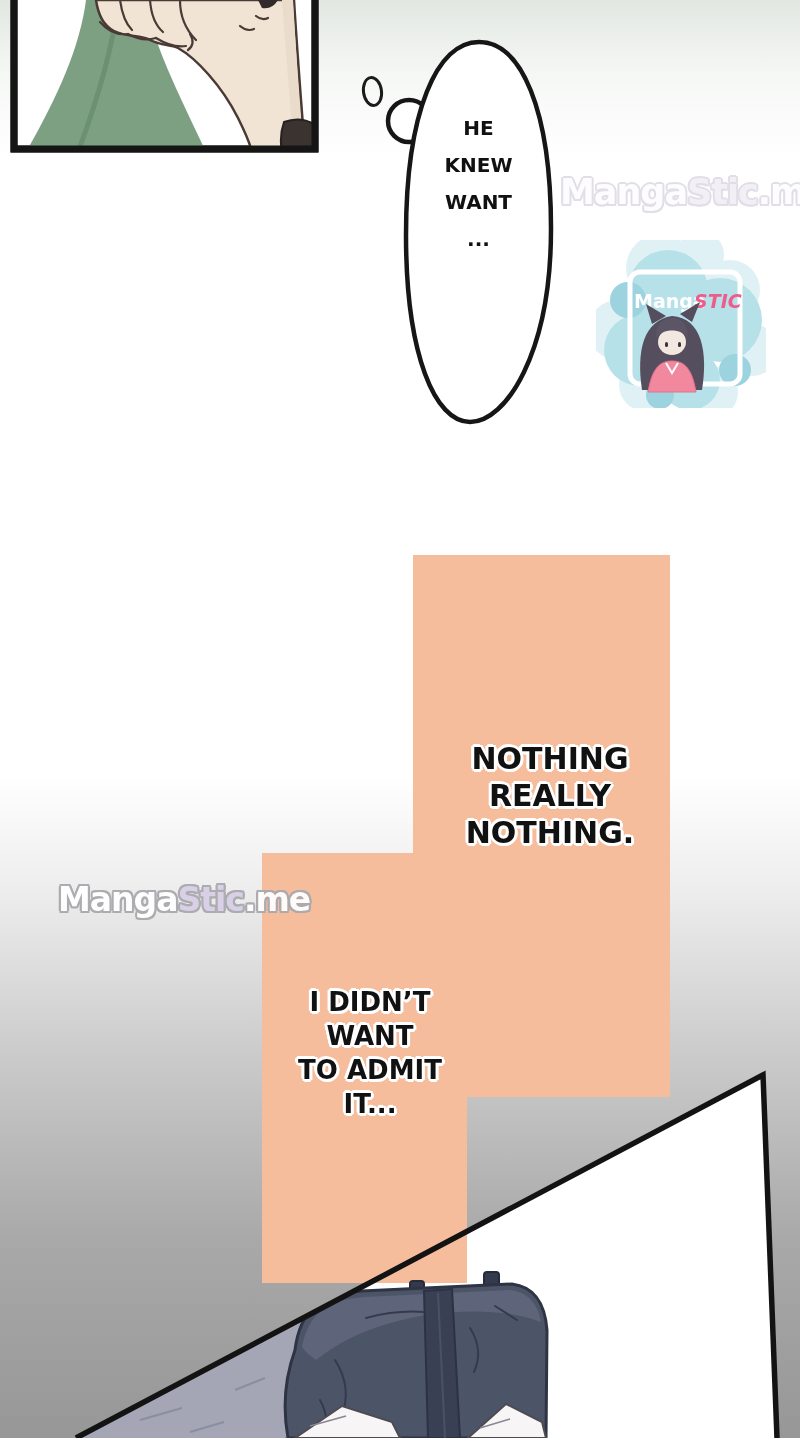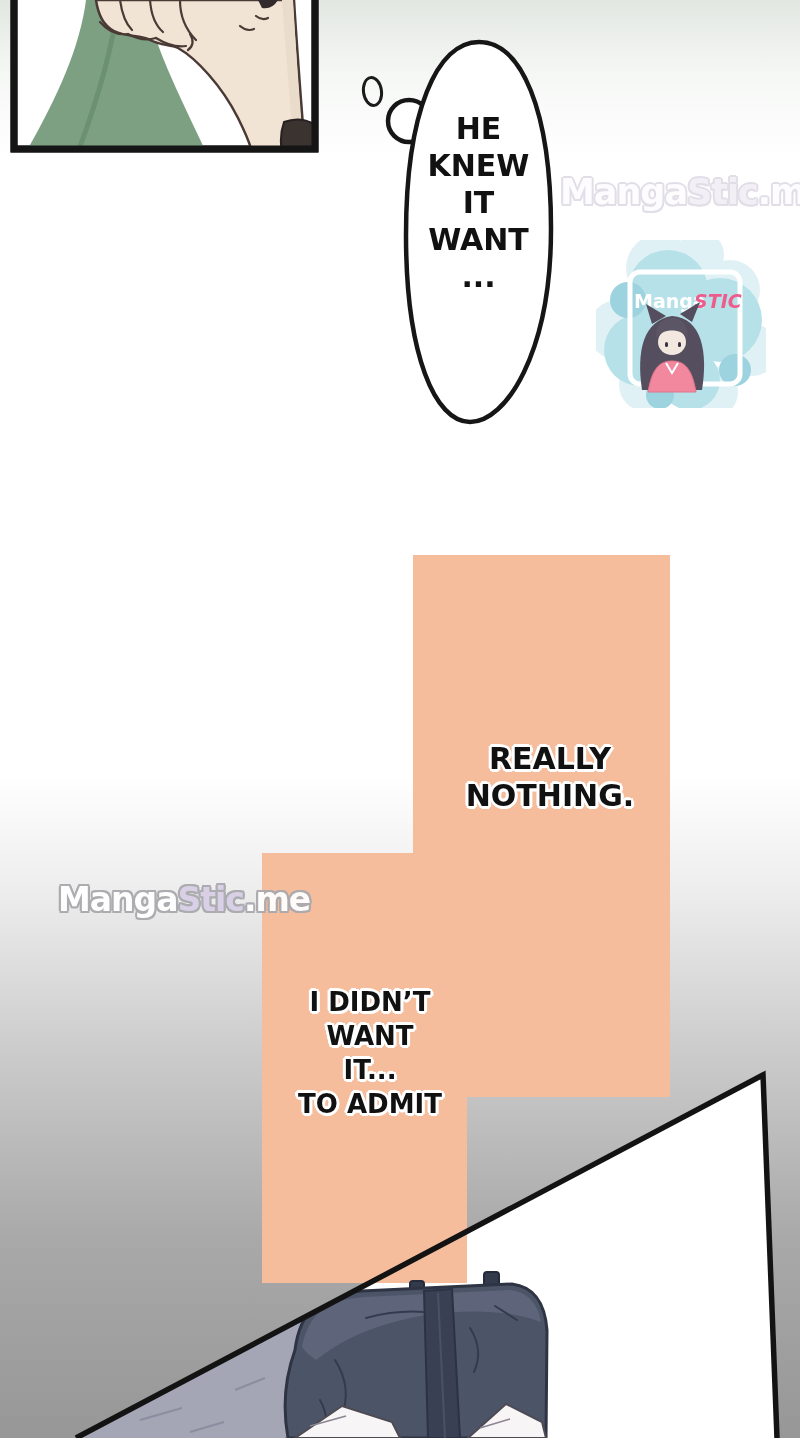--- a/index.html
+++ b/index.html
@@ -7,21 +7,21 @@
     position:relative;width:800px;height:1438px;margin:0 auto;overflow:hidden;
     background:linear-gradient(180deg,#e2e7e1 0%,#f5f7f5 5%,#ffffff 11%,#ffffff 54%,#ededed 62%,#c9c9c9 74%,#a9a9a9 86%,#979797 100%);
     font-family:"DejaVu Sans","Liberation Sans",sans-serif;
   }
   .abs{position:absolute;}
   
   .comic-text{
     font-weight:700;color:#111;text-align:center;letter-spacing:0px;
   }
   .comic-text span{display:block;}
-  .bubble-text{font-size:30px;line-height:37px;width:165px;}
+  .bubble-text{font-size:20px;line-height:37px;width:165px;}
   .cap1{font-size:30px;line-height:37px;width:250px;}
   .cap2{font-size:26px;line-height:34px;width:240px;}
   .outlined span{
     text-shadow:2.5px 0 0 #fff,-2.5px 0 0 #fff,0 2.5px 0 #fff,0 -2.5px 0 #fff,
       1.8px 1.8px 0 #fff,-1.8px 1.8px 0 #fff,1.8px -1.8px 0 #fff,-1.8px -1.8px 0 #fff,
       3px 1px 0 #fff,-3px -1px 0 #fff,1px 3px 0 #fff,-1px -3px 0 #fff;
   }
   
   .watermark{font-weight:700;white-space:nowrap;}
   .wm-top{font-size:35px;letter-spacing:-1px;opacity:.8;}
@@ -84,21 +84,20 @@
   <div class="abs o-mark" style="left:362px;top:76px"></div>
 
   <svg class="abs" style="left:373px;top:23px" width="185" height="405" viewBox="0 0 185 405">
     <circle cx="36" cy="98" r="21" fill="#ffffff" stroke="#161616" stroke-width="4.5"></circle>
     <path d="M106,19 C64,19 33,88 33,212 C33,332 62,399 97,399
              C133,399 178,330 178,206 C178,86 148,19 106,19 Z" fill="#ffffff" stroke="#161616" stroke-width="4.5"></path>
   </svg>
   <div class="abs comic-text bubble-text" style="left:396px;top:110px">
     <span>HE</span>
     <span>KNEW</span>
-    <span>IT</span>
     <span>WANT</span>
     <span>...</span>
   </div>
 
   <div class="abs watermark wm-top" style="left:560px;top:172px">
     <span>Manga</span><span class="tint-stic">Stic</span><span>.me</span>
   </div>
 
   <svg class="abs" style="left:596px;top:240px" width="170" height="168" viewBox="0 0 170 168">
     <g>
@@ -134,29 +133,30 @@
   </svg>
 
   <svg class="abs" style="left:0;top:1060px" width="800" height="378" viewBox="0 0 800 378">
     <path d="M763,15 L777,378 L76,378 Z" fill="#ffffff"></path>
   </svg>
 
   <div class="abs orange-rect" style="left:413px;top:555px;width:257px;height:542px"></div>
   <div class="abs orange-rect" style="left:262px;top:853px;width:205px;height:430px"></div>
 
   <div class="abs comic-text cap1 outlined" style="left:425px;top:740px">
+    <span>NOTHING</span>
     <span>REALLY</span>
     <span>NOTHING.</span>
   </div>
 
   <div class="abs comic-text cap2 outlined" style="left:250px;top:985px">
     <span>I DIDN’T</span>
     <span>WANT</span>
+    <span>TO ADMIT</span>
     <span>IT...</span>
-    <span>TO ADMIT</span>
   </div>
 
   <div class="abs watermark wm-left" style="left:46px;top:880px">
     <span>Manga</span><span class="tint-stic">Stic</span><span>.me</span>
   </div>
 
   <svg class="abs" style="left:0;top:1060px" width="800" height="378" viewBox="0 0 800 378">
     <defs>
       <clipPath id="clipBag">
           <path d="M763,15 L777,378 L76,378 Z"></path>

